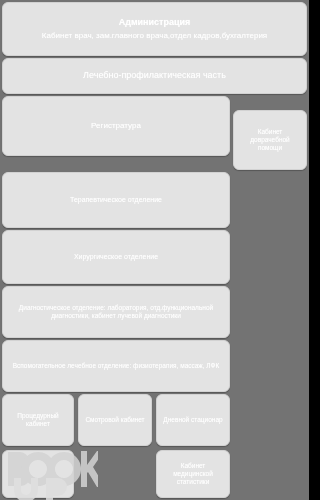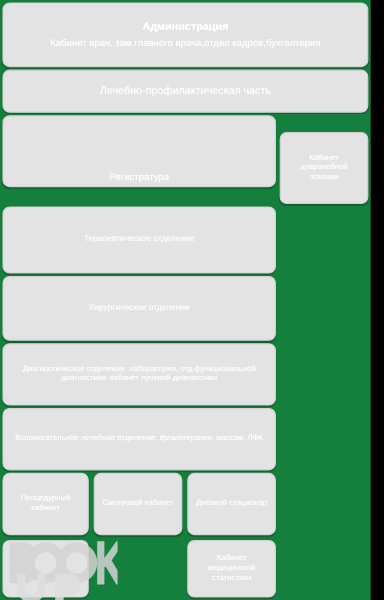--- a/index.html
+++ b/index.html
@@ -14,21 +14,21 @@
     overflow: hidden;
     font-family: "Liberation Sans", "DejaVu Sans", sans-serif;
   }
 
   #org-chart {
     position: absolute;
     left: 0;
     top: 0;
     width: 309px;
     height: 500px;
-    background: #15803d;
+    background: #737373;
     text-decoration: underline;
   }
 
   .node {
     position: absolute;
     box-sizing: border-box;
     background: #e3e3e3;
     border: 1px solid #d2d2d2;
     border-radius: 6px;
     box-shadow: 0 1px 1px rgba(0,0,0,0.25);
@@ -54,21 +54,21 @@
     font-weight: bold;
     margin-bottom: 3px;
   }
 
   
   #node-administration { left: 2px;   top: 2px;   width: 305px; height: 54px;  font-size: 8px; flex-direction: column; }
   #node-administration .title { font-size: 9px; }
 
   #node-treatment-part { left: 2px;   top: 58px;  width: 305px; height: 36px;  font-size: 9px; }
 
-  #node-registry       { left: 2px;   top: 96px; width: 228px; height: 60px;  font-size: 8px; align-items: flex-end; }
+  #node-registry       { left: 2px;   top: 96px; width: 228px; height: 60px;  font-size: 8px; }
   #node-prenursing     { left: 233px; top: 110px; width: 74px;  height: 60px;  font-size: 6.5px; }
 
   #node-therapy        { left: 2px;   top: 172px; width: 228px; height: 56px;  font-size: 7px; }
   #node-surgery        { left: 2px;   top: 230px; width: 228px; height: 54px;  font-size: 7px; }
   #node-diagnostics    { left: 2px;   top: 286px; width: 228px; height: 52px;  font-size: 6.5px; }
   #node-auxiliary      { left: 2px;   top: 340px; width: 228px; height: 52px;  font-size: 6.5px; }
 
   #node-procedure      { left: 2px;   top: 394px; width: 72px;  height: 52px;  font-size: 6.5px; }
   #node-exam-room      { left: 78px;  top: 394px; width: 74px;  height: 52px;  font-size: 6.5px; }
   #node-day-hospital   { left: 156px; top: 394px; width: 74px;  height: 52px;  font-size: 6.5px; }

